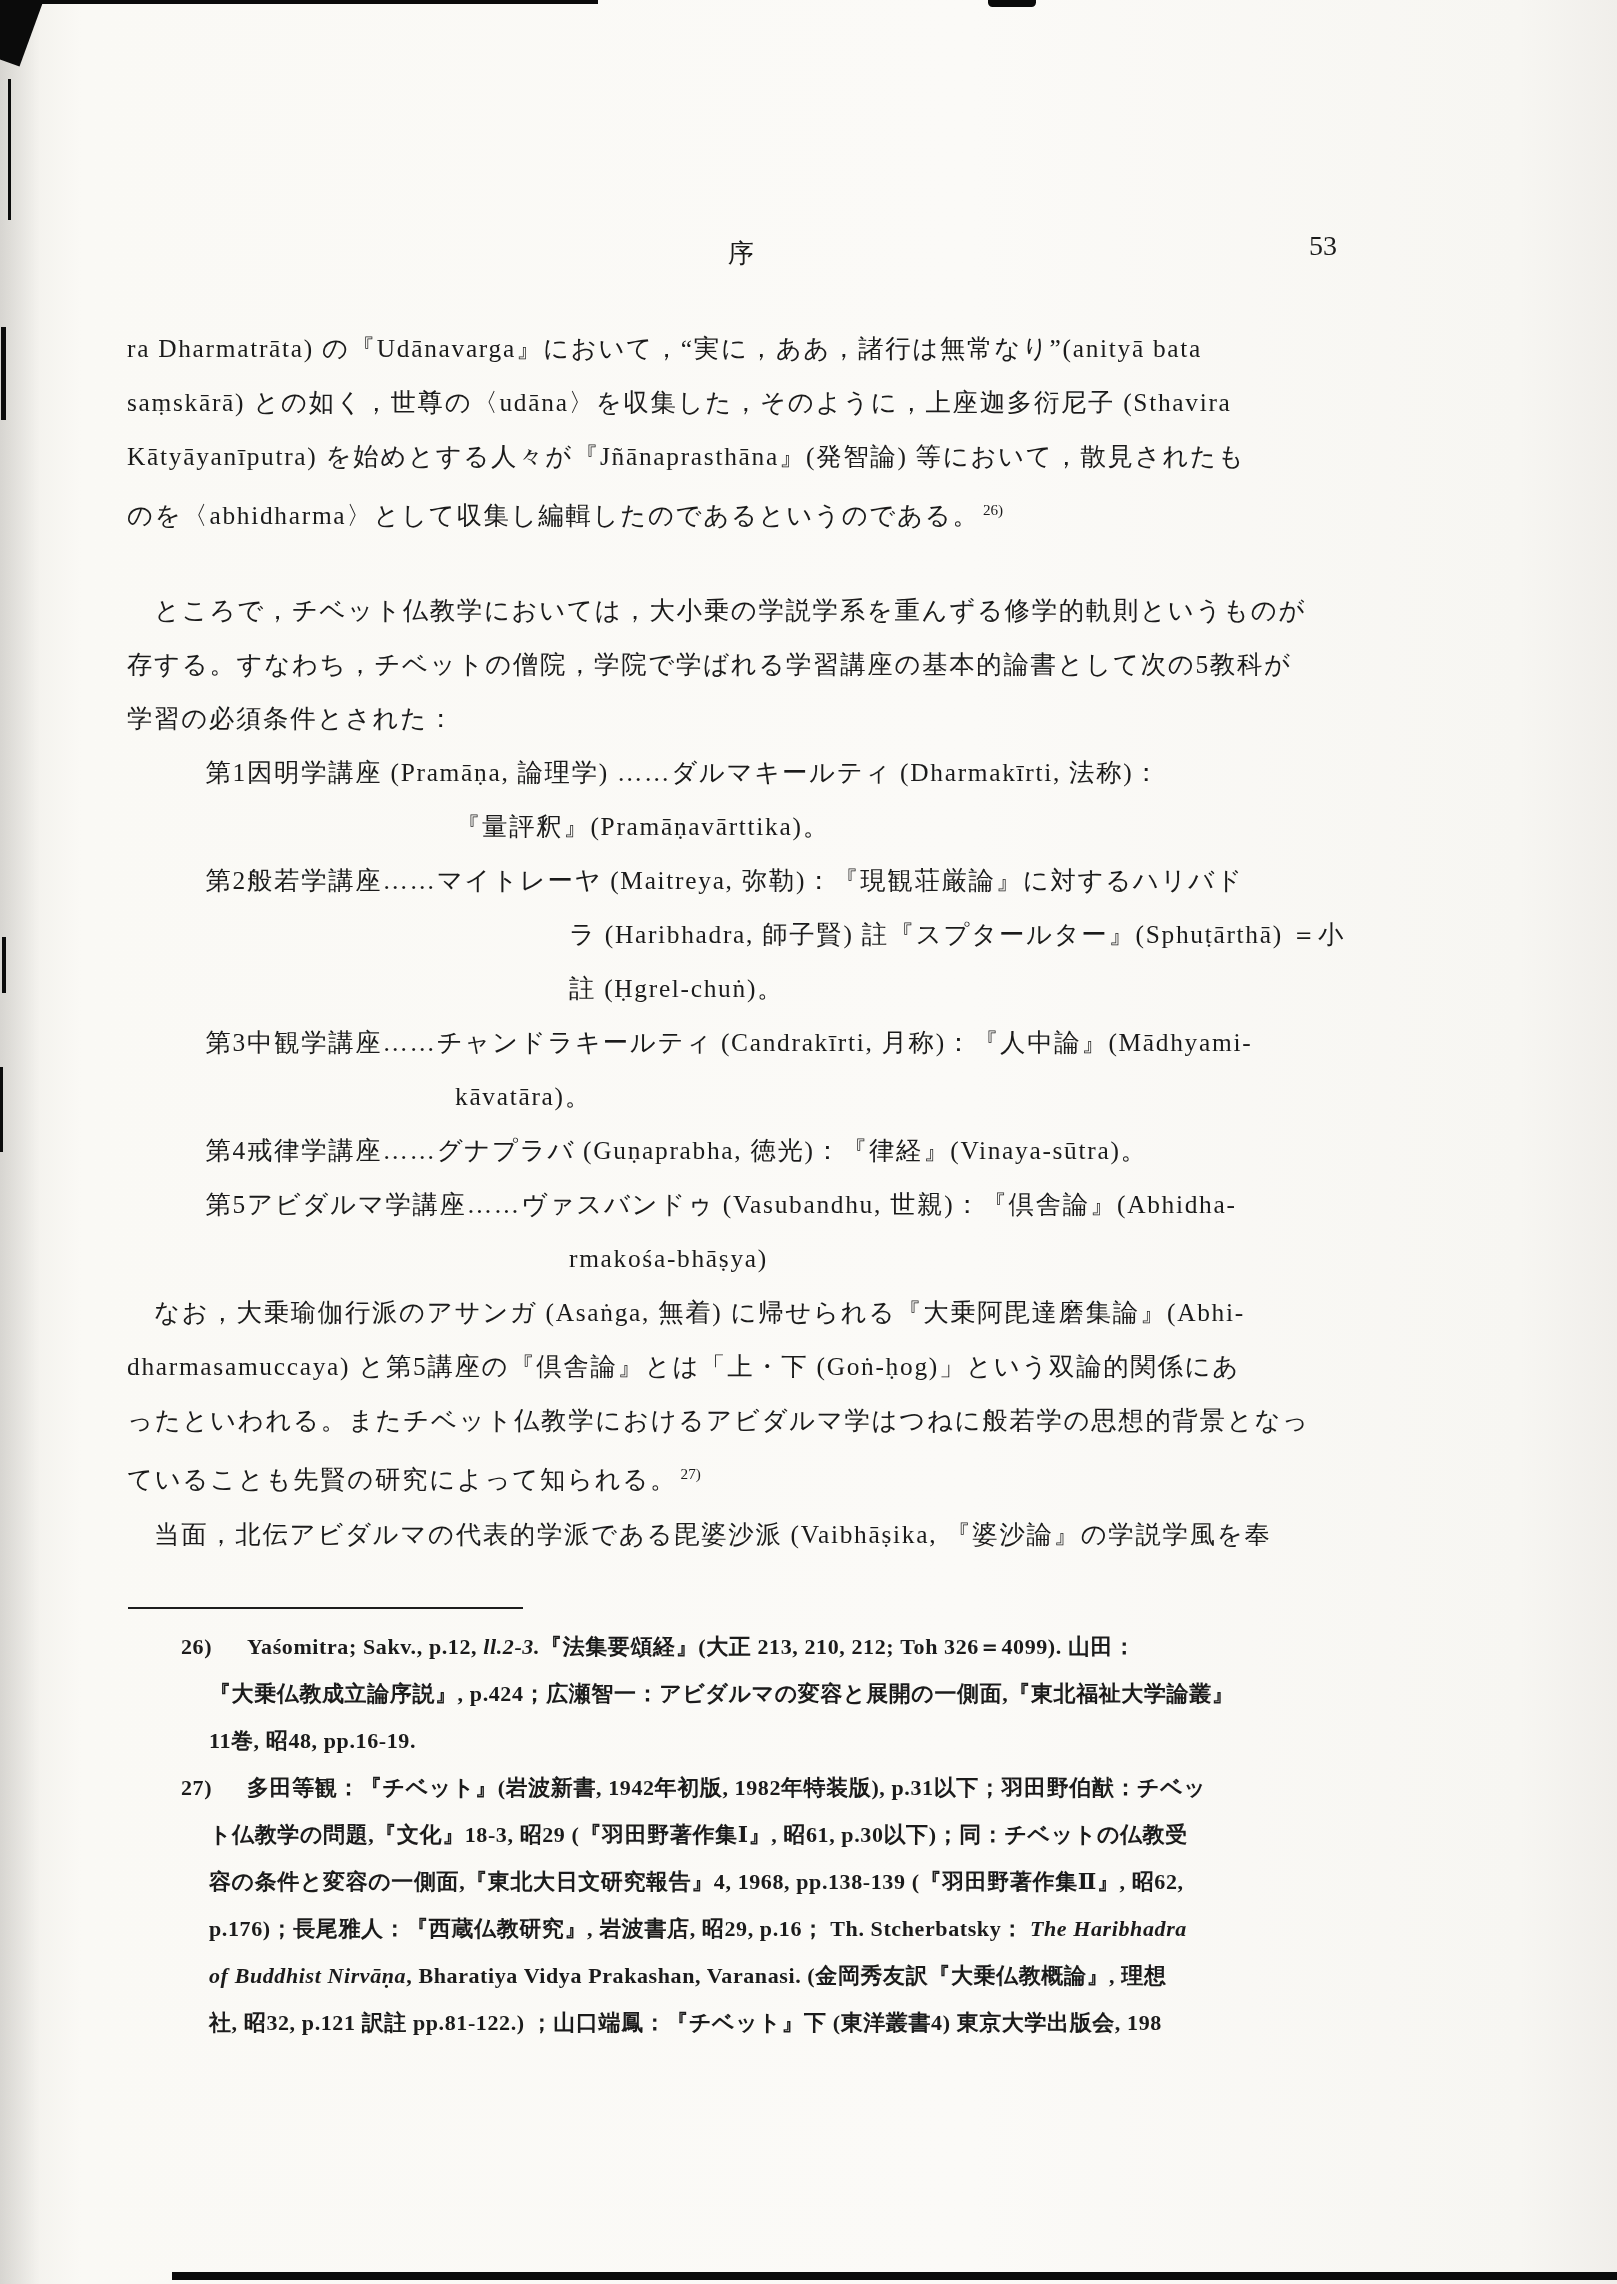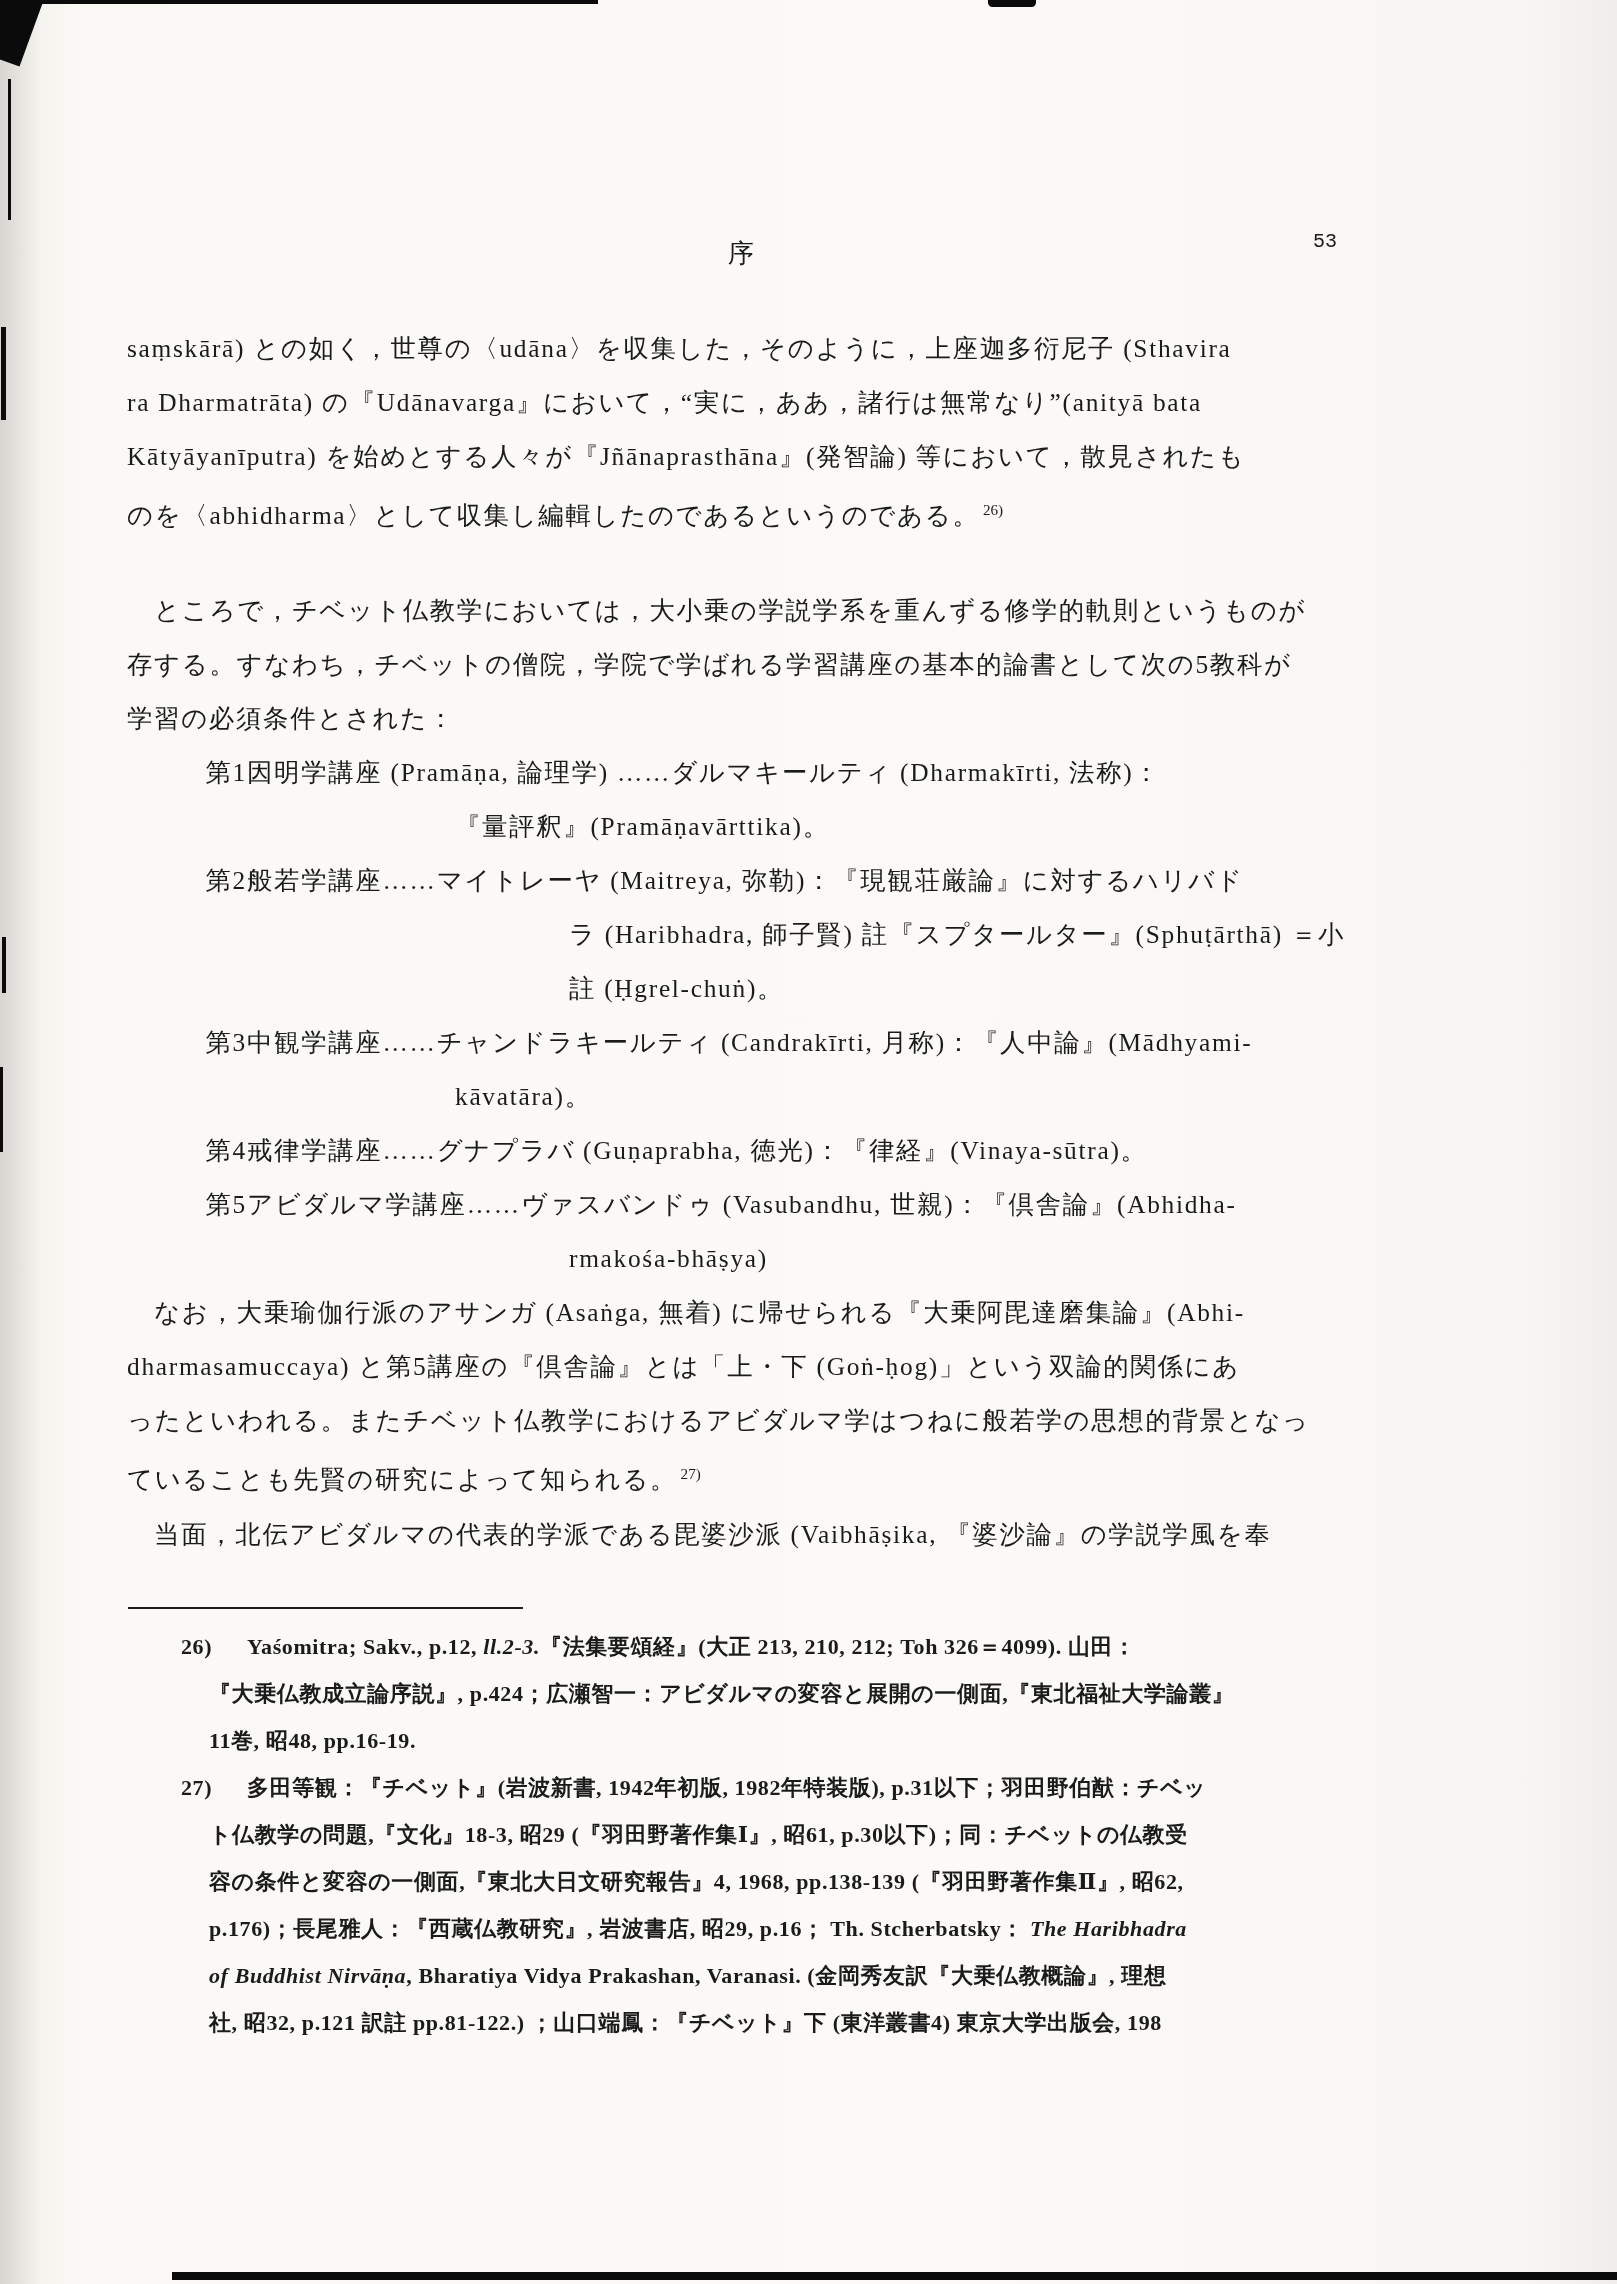--- a/index.html
+++ b/index.html
@@ -31,22 +31,21 @@
   .header-title {
     position: absolute;
     left: 50%;
     transform: translateX(-50%);
     letter-spacing: 2.3px;
   }
   .page-number {
     position: absolute;
     right: 20px;
     top: -5.6px;
-    font-size: 20px;
-    font-family: Liberation Mono, monospace;
+    font-size: 28px;
   }
   .body-text {
     margin-top: 50px;
     font-size: 25.4px;
     line-height: 54px;
     letter-spacing: 1.7px;
   }
   .line { white-space: nowrap; }
   .para-gap { height: 41px; }
   .list-line { margin-left: 54px; }
@@ -104,22 +103,22 @@
 
   <div class="content">
 
     <div class="header-row">
       <span class="header-title">序</span>
       <span class="page-number">53</span>
     </div>
 
     <div class="body-text">
 
+      <div class="line">ra Dharmatrāta) の『Udānavarga』において，“実に，ああ，諸行は無常なり”(anityā bata</div>
       <div class="line">saṃskārā) との如く，世尊の〈udāna〉を収集した，そのように，上座迦多衍尼子 (Sthavira</div>
-      <div class="line">ra Dharmatrāta) の『Udānavarga』において，“実に，ああ，諸行は無常なり”(anityā bata</div>
       <div class="line">Kātyāyanīputra) を始めとする人々が『Jñānaprasthāna』(発智論) 等において，散見されたも</div>
       <div class="line"><span>のを〈abhidharma〉として収集し編輯したのであるというのである。</span><span class="sup">26)</span></div>
 
       <div class="para-gap"></div>
 
       <div class="line">　ところで，チベット仏教学においては，大小乗の学説学系を重んずる修学的軌則というものが</div>
       <div class="line">存する。すなわち，チベットの僧院，学院で学ばれる学習講座の基本的論書として次の5教科が</div>
       <div class="line">学習の必須条件とされた：</div>
 
       <div class="line list-line"><span class="list-label">第1</span><span>因明学講座 (Pramāṇa, 論理学) ……ダルマキールティ (Dharmakīrti, 法称)：</span></div>

